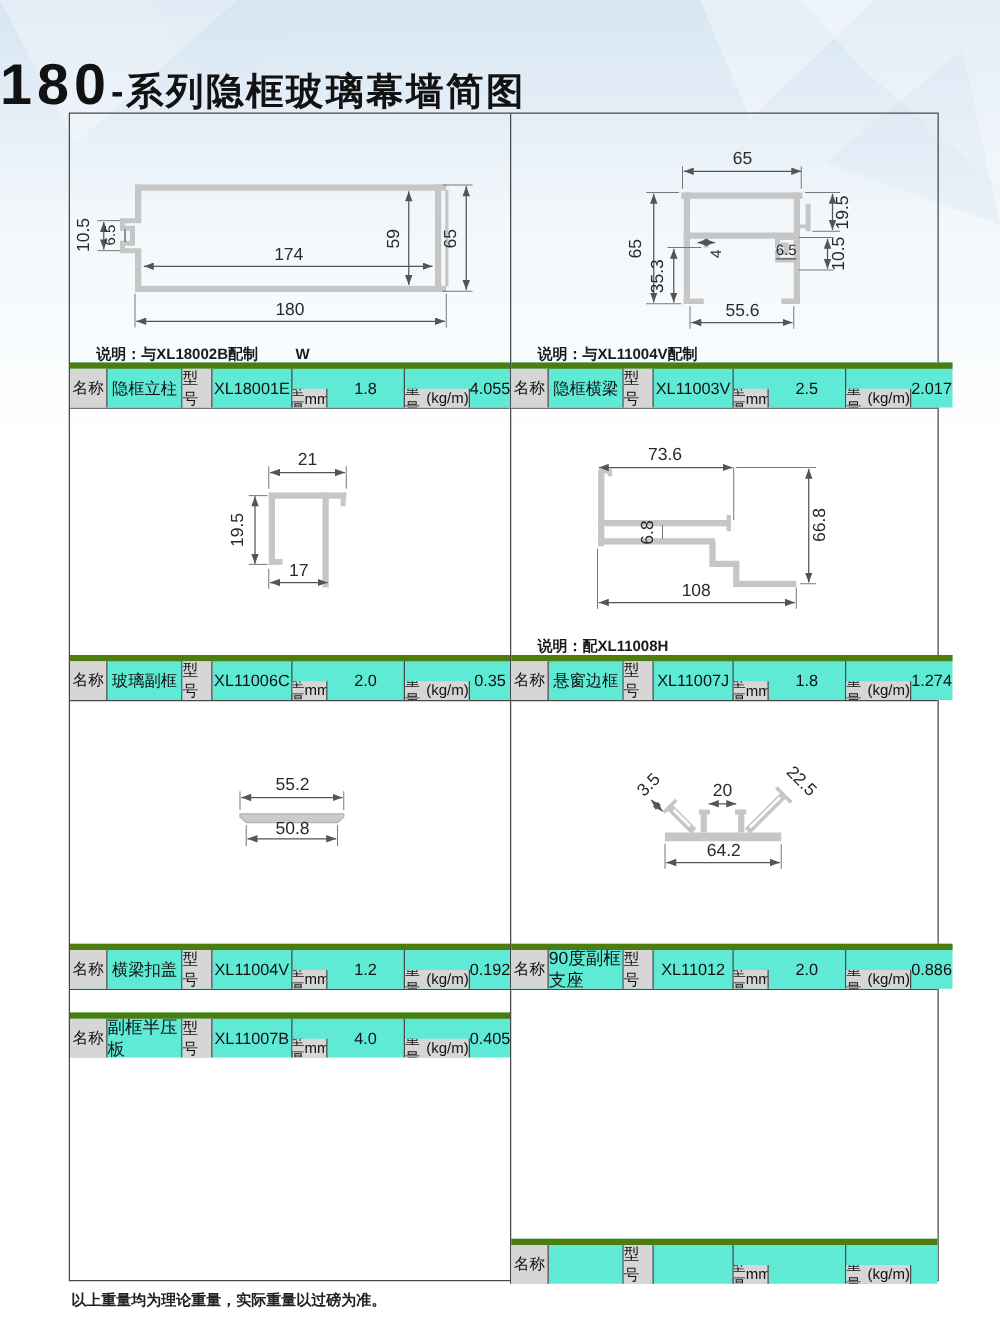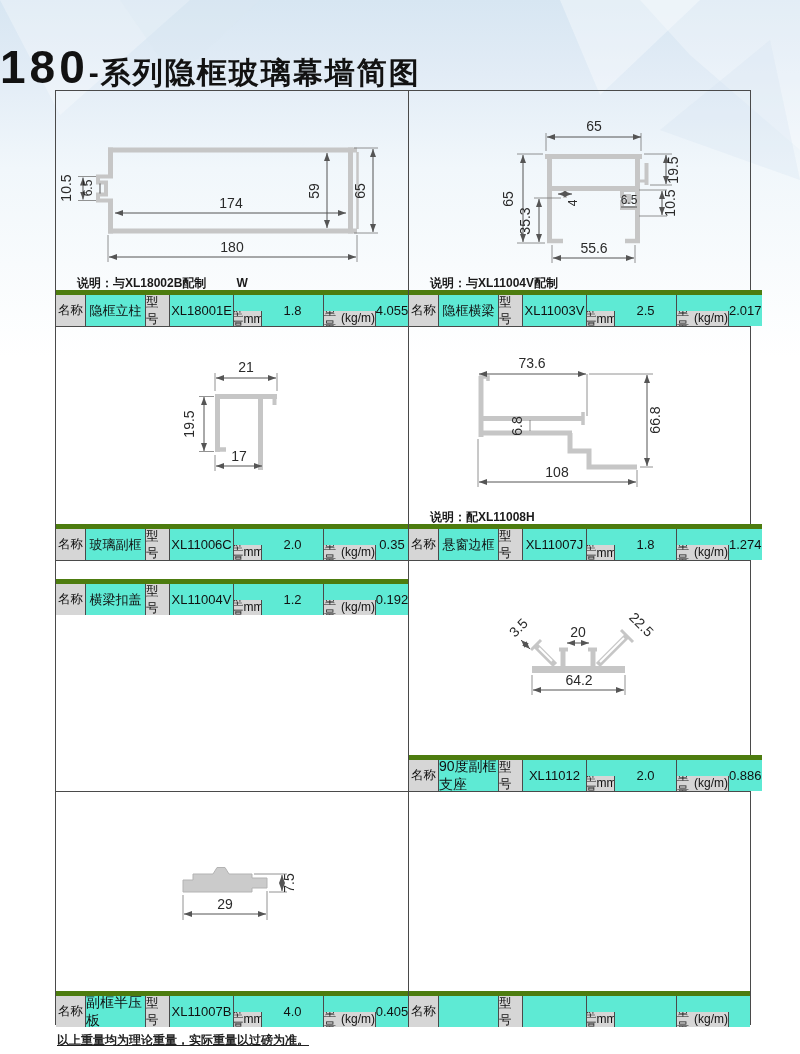--- a/index.html
+++ b/index.html
@@ -26,21 +26,21 @@
   .note{height:18px;font-size:12px;font-weight:bold;color:#1a1a1a;padding-left:7px;display:flex;align-items:flex-end;line-height:1.1;margin-left:14px;}
   .note .wmark{margin-left:30px;}
   .ptable{display:flex;height:31px;border-top:5px solid #4d7c0f;background:#5eead4;flex:0 0 auto;}
   .tc{border-right:1px solid #4a4a4a;display:flex;align-items:center;justify-content:center;color:#111;box-sizing:border-box;overflow:hidden;}
   .tc:last-child{border-right:none;}
   .tc.h{background:#d6d6d6;font-size:12.5px;}
   .tc.two{flex-direction:row;font-size:12px;line-height:1.2;margin-top:16px;}
   .tc.v{font-size:13px;}
   .tc.v.small{font-size:14px;}
   .w1{width:30px;}.w2{width:60px;}.w3{width:24px;}.w4{width:64px;}.w5{width:28px;}.w6{width:62px;}.w7{width:52px;}.w8{flex:1;}
-  .footer{position:absolute;left:57px;top:1032px;font-size:12px;font-weight:bold;color:#222;text-decoration:underline;}
+  .footer{position:absolute;left:57px;top:1032px;font-size:12px;font-weight:bold;color:#222;}
   svg .prof{stroke:#c6c6c6;fill:none;}
   svg .fillp{fill:#cbcbcb;stroke:#b3b3b3;stroke-width:1;}
   svg .dim{stroke:#555;stroke-width:1;fill:none;}
   svg .ext{stroke:#777;stroke-width:0.8;fill:none;}
   svg .dt{fill:#2a2a2a;font-family:"Liberation Sans","DejaVu Sans",sans-serif;font-size:14px;text-anchor:middle;}
   svg .dts{font-size:12px;}
 </style>
 </head>
 <body>
 
@@ -288,20 +288,35 @@
             <span>(kg/m)</span>
           </div>
         <div class="tc v w8">1.274</div>
       </div>
     </div>
   </div>
 
   <div class="row rb" style="height:230px;">
 
     <div class="cell l">
+      <div class="draw">
+        <svg width="352" height="181" viewBox="0 0 352 181">
+          <polygon class="fillp" points="136,90 219,90 219,92.5 214,97 141,97 136,92.5"></polygon>
+          <g>
+            <line class="ext" x1="136" y1="87" x2="136" y2="72"></line>
+            <line class="ext" x1="219" y1="87" x2="219" y2="72"></line>
+            <line class="dim" x1="137" y1="77" x2="218" y2="77" marker-start="url(#as)" marker-end="url(#ae)"></line>
+            <text class="dt" x="178" y="71">55.2</text>
+            <line class="ext" x1="141" y1="99" x2="141" y2="116"></line>
+            <line class="ext" x1="214" y1="99" x2="214" y2="116"></line>
+            <line class="dim" x1="142" y1="110" x2="213" y2="110" marker-start="url(#as)" marker-end="url(#ae)"></line>
+            <text class="dt" x="178" y="106">50.8</text>
+          </g>
+        </svg>
+      </div>
       <div class="note"></div>
       <div class="ptable">
         <div class="tc h w1">名称</div>
         <div class="tc v w2">横梁扣盖</div>
         <div class="tc h w3">型号</div>
         <div class="tc v w4">XL11004V</div>
         <div class="tc h two w5">
             <span>壁厚</span>
             <span>( mm )</span>
           </div>
@@ -359,35 +374,20 @@
             <span>(kg/m)</span>
           </div>
         <div class="tc v w8">0.886</div>
       </div>
     </div>
   </div>
 
   <div class="row" style="height:235px;">
 
     <div class="cell l">
-      <div class="draw">
-        <svg width="352" height="186" viewBox="0 0 352 186">
-          <polygon class="fillp" points="127,100 127,88 137,88 137,82 157,82 161,75.5 169,75.5 173,82 196,82 196,86 211,86 211,96 196,96 196,100"></polygon>
-          <g>
-            <line class="ext" x1="127" y1="103" x2="127" y2="128"></line>
-            <line class="ext" x1="211" y1="99" x2="211" y2="128"></line>
-            <line class="dim" x1="128" y1="122" x2="210" y2="122" marker-start="url(#as)" marker-end="url(#ae)"></line>
-            <text class="dt" x="169" y="117">29</text>
-            <line class="ext" x1="198" y1="82" x2="231" y2="82"></line>
-            <line class="ext" x1="213" y1="100" x2="231" y2="100"></line>
-            <line class="dim" x1="226" y1="83" x2="226" y2="99" marker-start="url(#as)" marker-end="url(#ae)"></line>
-            <text class="dt" transform="rotate(-90 238 91)" x="238" y="91">7.5</text>
-          </g>
-        </svg>
-      </div>
       <div class="note"></div>
       <div class="ptable">
         <div class="tc h w1">名称</div>
         <div class="tc v w2 small">副框半压板</div>
         <div class="tc h w3">型号</div>
         <div class="tc v w4">XL11007B</div>
         <div class="tc h two w5">
             <span>壁厚</span>
             <span>( mm )</span>
           </div>

